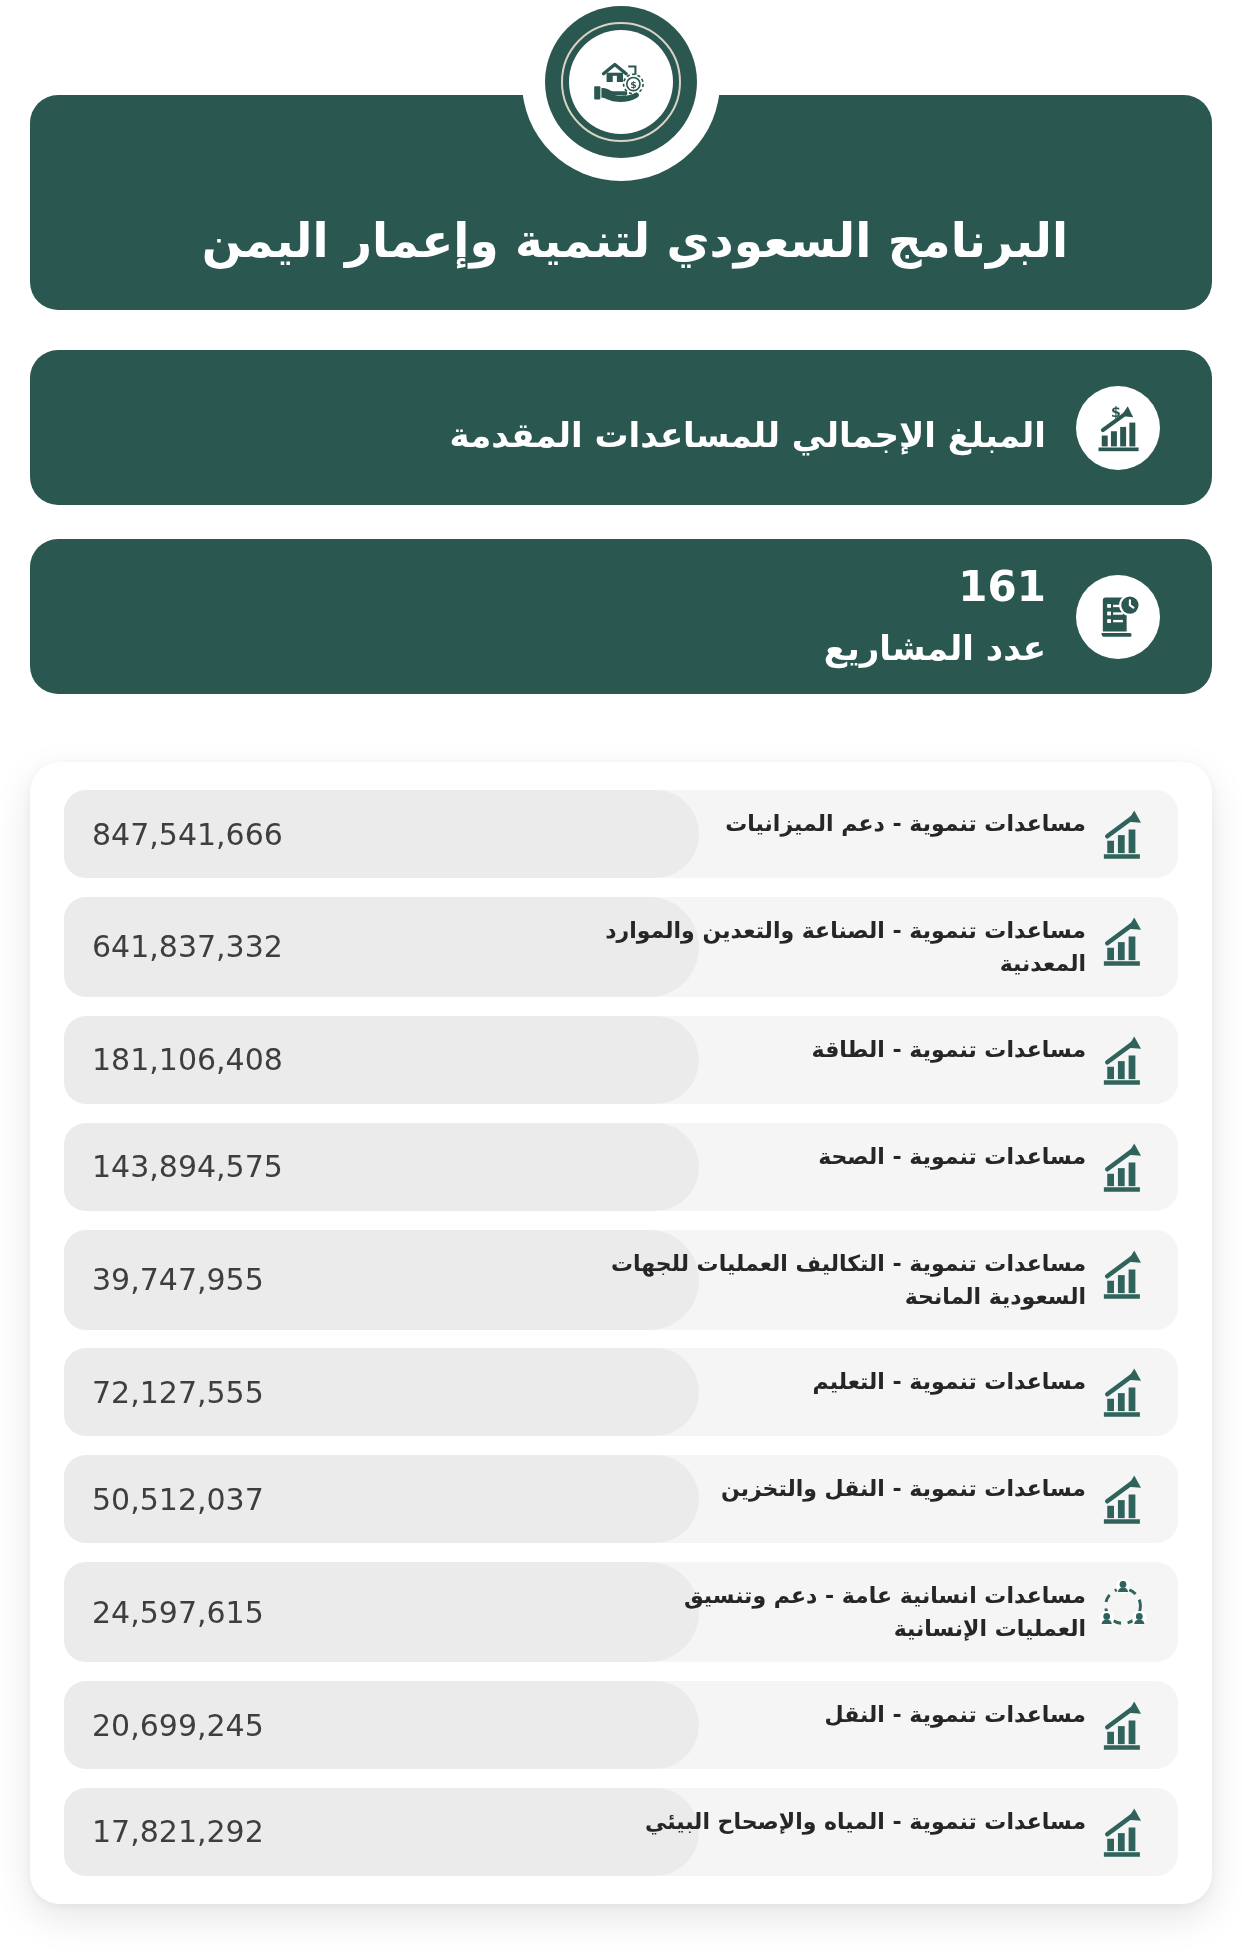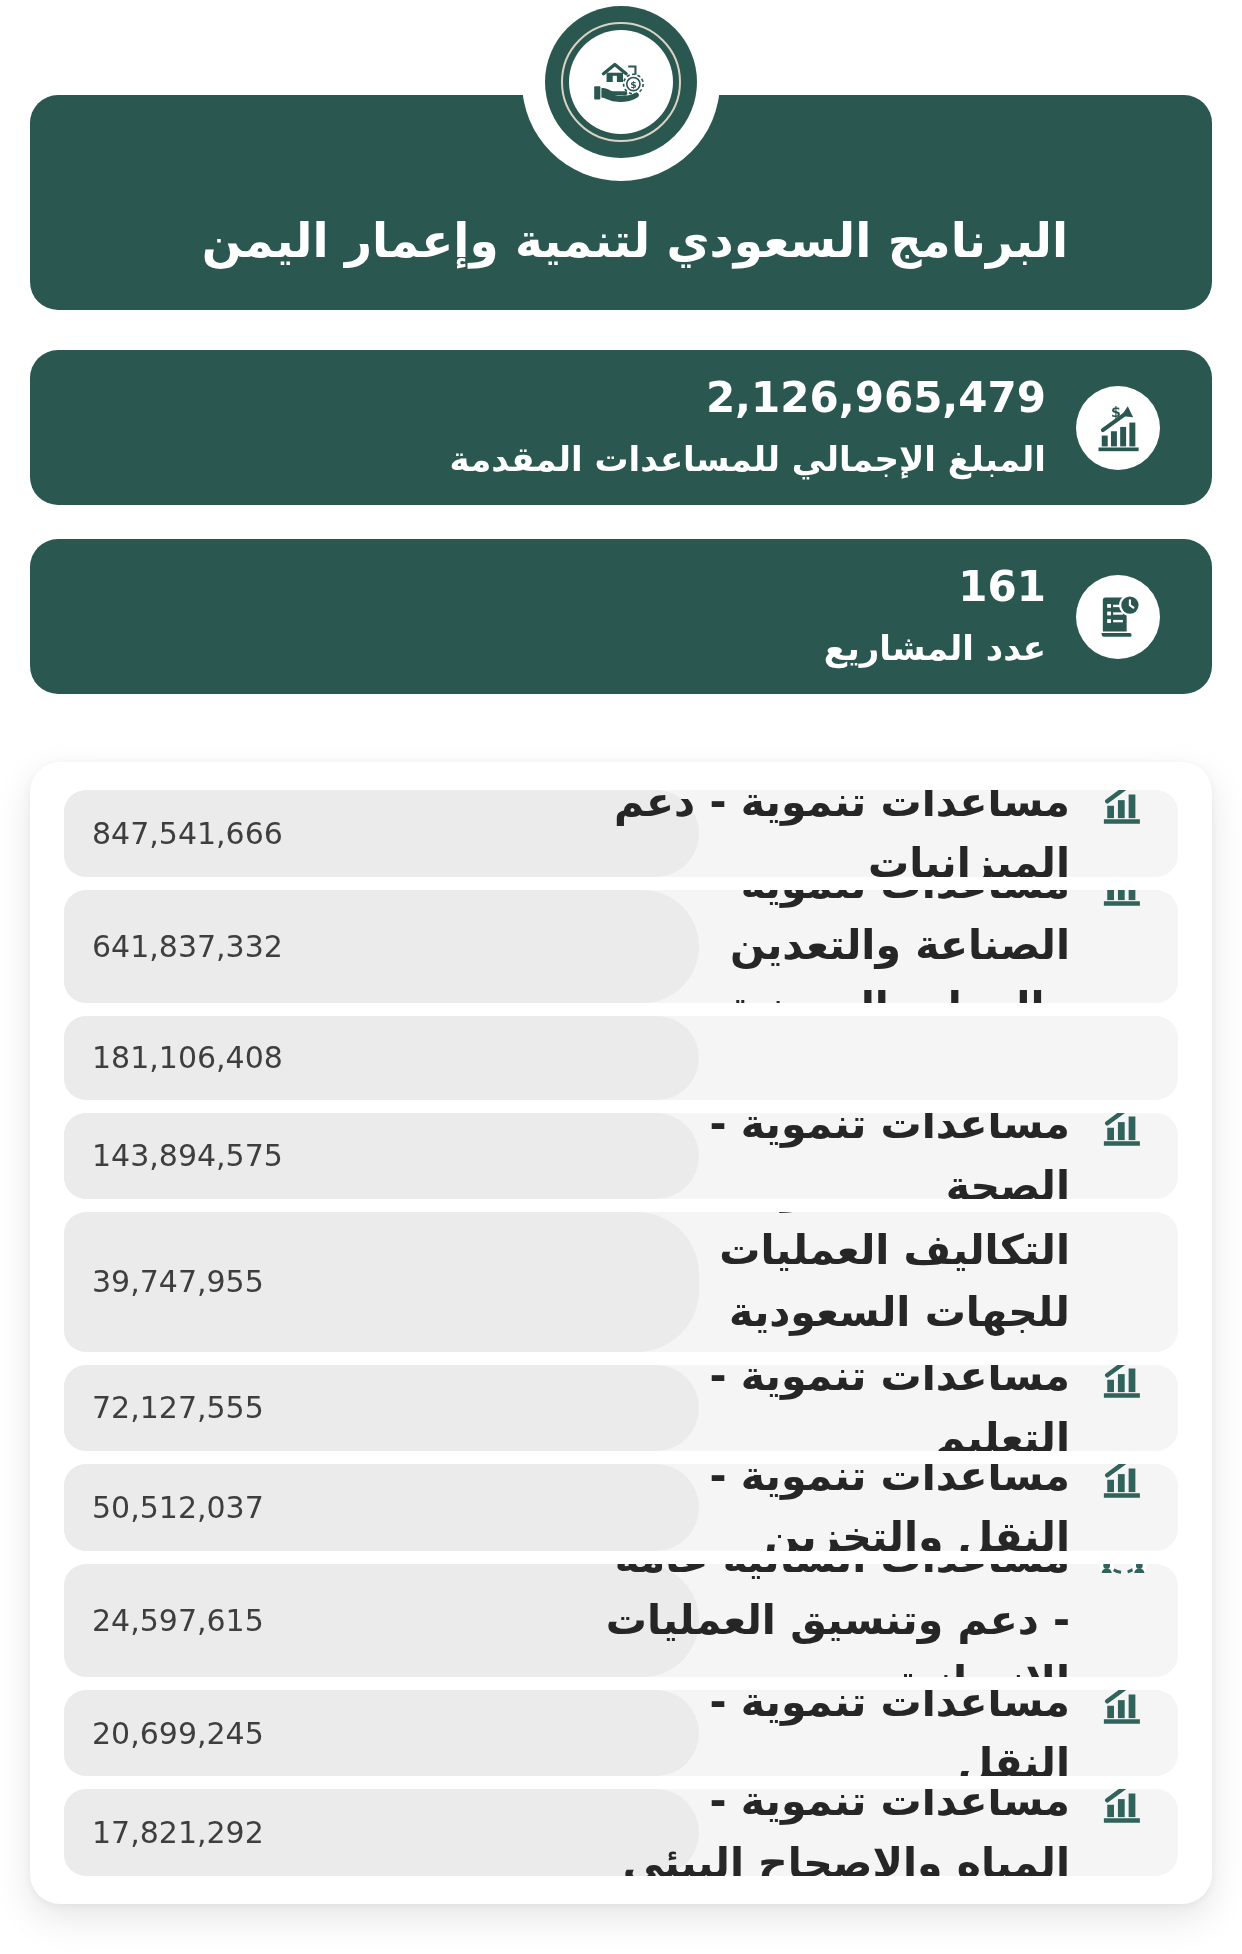--- a/index.html
+++ b/index.html
@@ -44,22 +44,22 @@
     padding:28px 34px;box-sizing:border-box;
     display:flex;flex-direction:column;justify-content:space-between;gap:13px;}
   .row{position:relative;background:#f5f5f6;border-radius:22px;overflow:hidden;
     display:flex;align-items:center;box-sizing:border-box;
     padding:17px 28px;min-height:84px;}
   .row::before{content:"";position:absolute;left:0;top:0;bottom:0;width:57%;
     background:#ebebec;border-radius:0 62px 62px 0;}
   .row-value{position:relative;z-index:1;font-size:30px;color:#3e3e3e;
     white-space:nowrap;text-align:center;}
   .row-label{position:relative;z-index:1;margin-left:auto;direction:rtl;
-    display:flex;align-items:flex-start;gap:26px;max-width:560px;
-    text-align:right;font-size:41px;font-weight:600;color:#262626;line-height:1.5;}
+    display:flex;align-items:flex-start;gap:10px;max-width:560px;
+    text-align:right;font-size:22px;font-weight:600;color:#262626;line-height:1.5;}
   .row-icon{flex:none;width:54px;height:54px;margin-top:0px;}
   .row:not([data-icon="people-network"]) .people-icon{display:none;}
   svg{display:block;}
 </style>
 </head>
 <body>
 
 <div class="logo-wrap">
   <div class="logo-outer">
     <div class="logo-mid">
@@ -99,21 +99,20 @@
         <path d="M33 4 L38 14 L27 13 Z" fill="#2b5751"></path>
         <rect x="9" y="31" width="5.5" height="10" fill="#2b5751"></rect>
         <rect x="17.5" y="27" width="5.5" height="14" fill="#2b5751"></rect>
         <rect x="26" y="23" width="5.5" height="18" fill="#2b5751"></rect>
         <rect x="34.5" y="19" width="5.5" height="22" fill="#2b5751"></rect>
         <rect x="6" y="42" width="37" height="3.4" fill="#2b5751"></rect>
       </svg>
     </span>
   </div>
   <div class="stat-text">
-    <div class="stat-value">2,126,965,479</div>
     <div class="stat-label">المبلغ الإجمالي للمساعدات المقدمة</div>
   </div>
 </div>
 
 <div class="stat-card second">
   <div class="stat-icon-circle">
     <span>
       <svg width="52" height="52" viewBox="0 0 48 48" fill="none">
         <rect x="10" y="6" width="22" height="33" rx="2.5" fill="#2b5751"></rect>
         <rect x="14" y="12" width="3.5" height="3.5" fill="#ffffff"></rect>
@@ -167,20 +166,34 @@
           <rect x="7" y="42" width="32" height="4" fill="#2f635b"></rect>
         </svg>
       </span>
 
       <span>مساعدات تنموية - الصناعة والتعدين والموارد المعدنية</span>
     </div>
   </div>
 
   <div class="row" data-icon="bar-chart">
     <div class="row-value">181,106,408</div>
+    <div class="row-label">
+      <span class="row-icon bar-icon">
+        <svg width="54" height="54" viewBox="0 0 48 48" fill="none">
+          <path d="M10 26 L33 9" stroke="#2f635b" stroke-width="4" stroke-linecap="round"></path>
+          <path d="M34 3 L40 14 L28 13 Z" fill="#2f635b"></path>
+          <rect x="10" y="30" width="6" height="11" fill="#2f635b"></rect>
+          <rect x="19.5" y="25" width="6" height="16" fill="#2f635b"></rect>
+          <rect x="29" y="20" width="6" height="21" fill="#2f635b"></rect>
+          <rect x="7" y="42" width="32" height="4" fill="#2f635b"></rect>
+        </svg>
+      </span>
+
+      <span>مساعدات تنموية - الطاقة</span>
+    </div>
   </div>
 
   <div class="row" data-icon="bar-chart">
     <div class="row-value">143,894,575</div>
     <div class="row-label">
       <span class="row-icon bar-icon">
         <svg width="54" height="54" viewBox="0 0 48 48" fill="none">
           <path d="M10 26 L33 9" stroke="#2f635b" stroke-width="4" stroke-linecap="round"></path>
           <path d="M34 3 L40 14 L28 13 Z" fill="#2f635b"></path>
           <rect x="10" y="30" width="6" height="11" fill="#2f635b"></rect>

